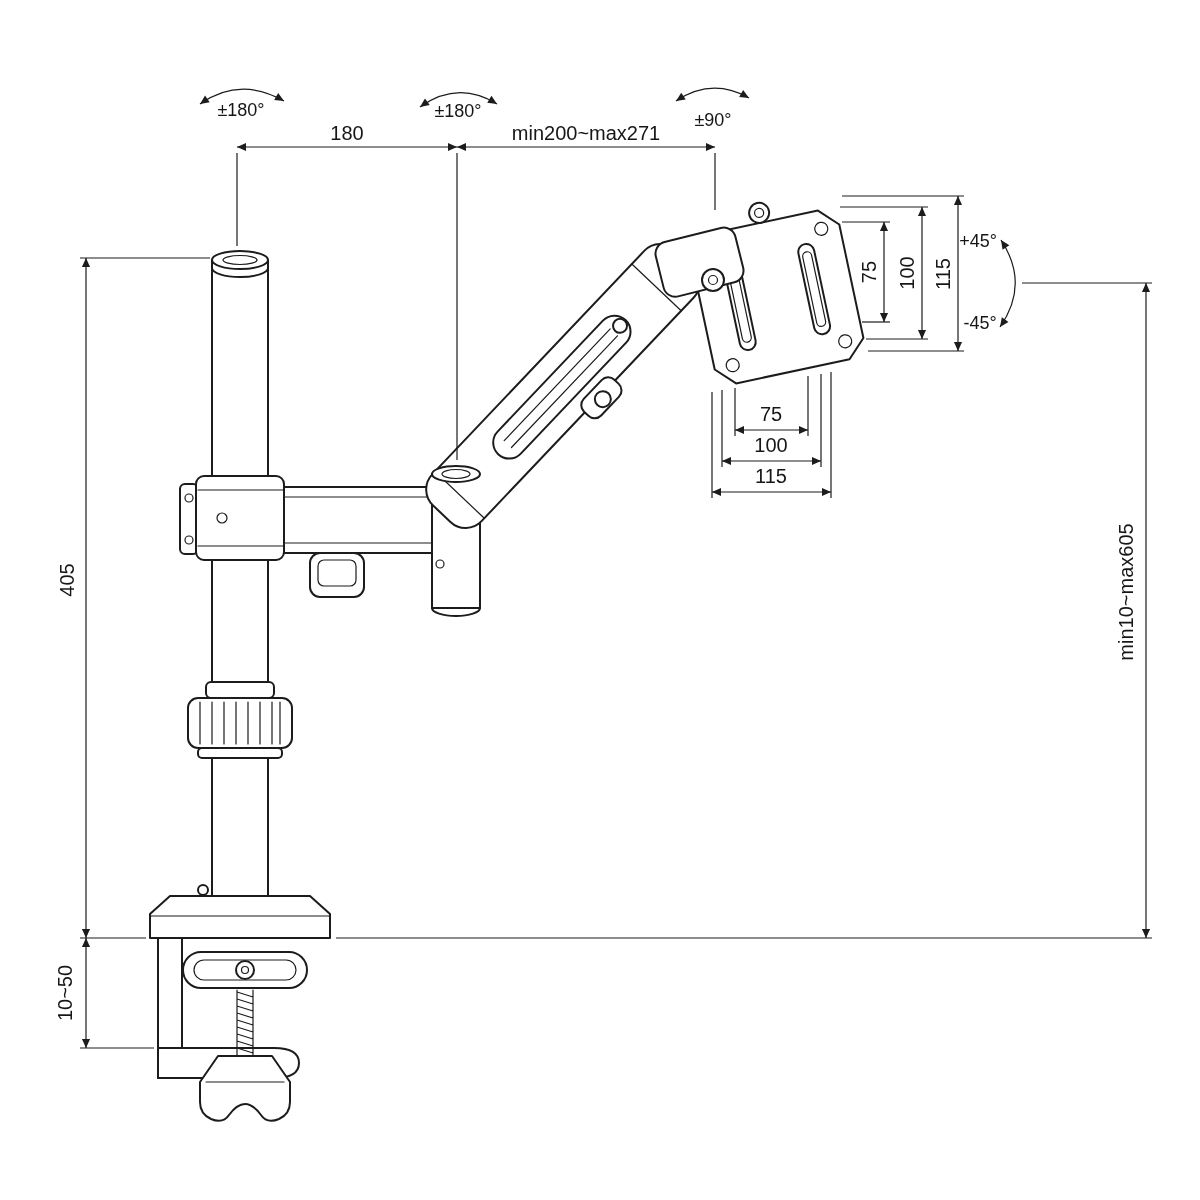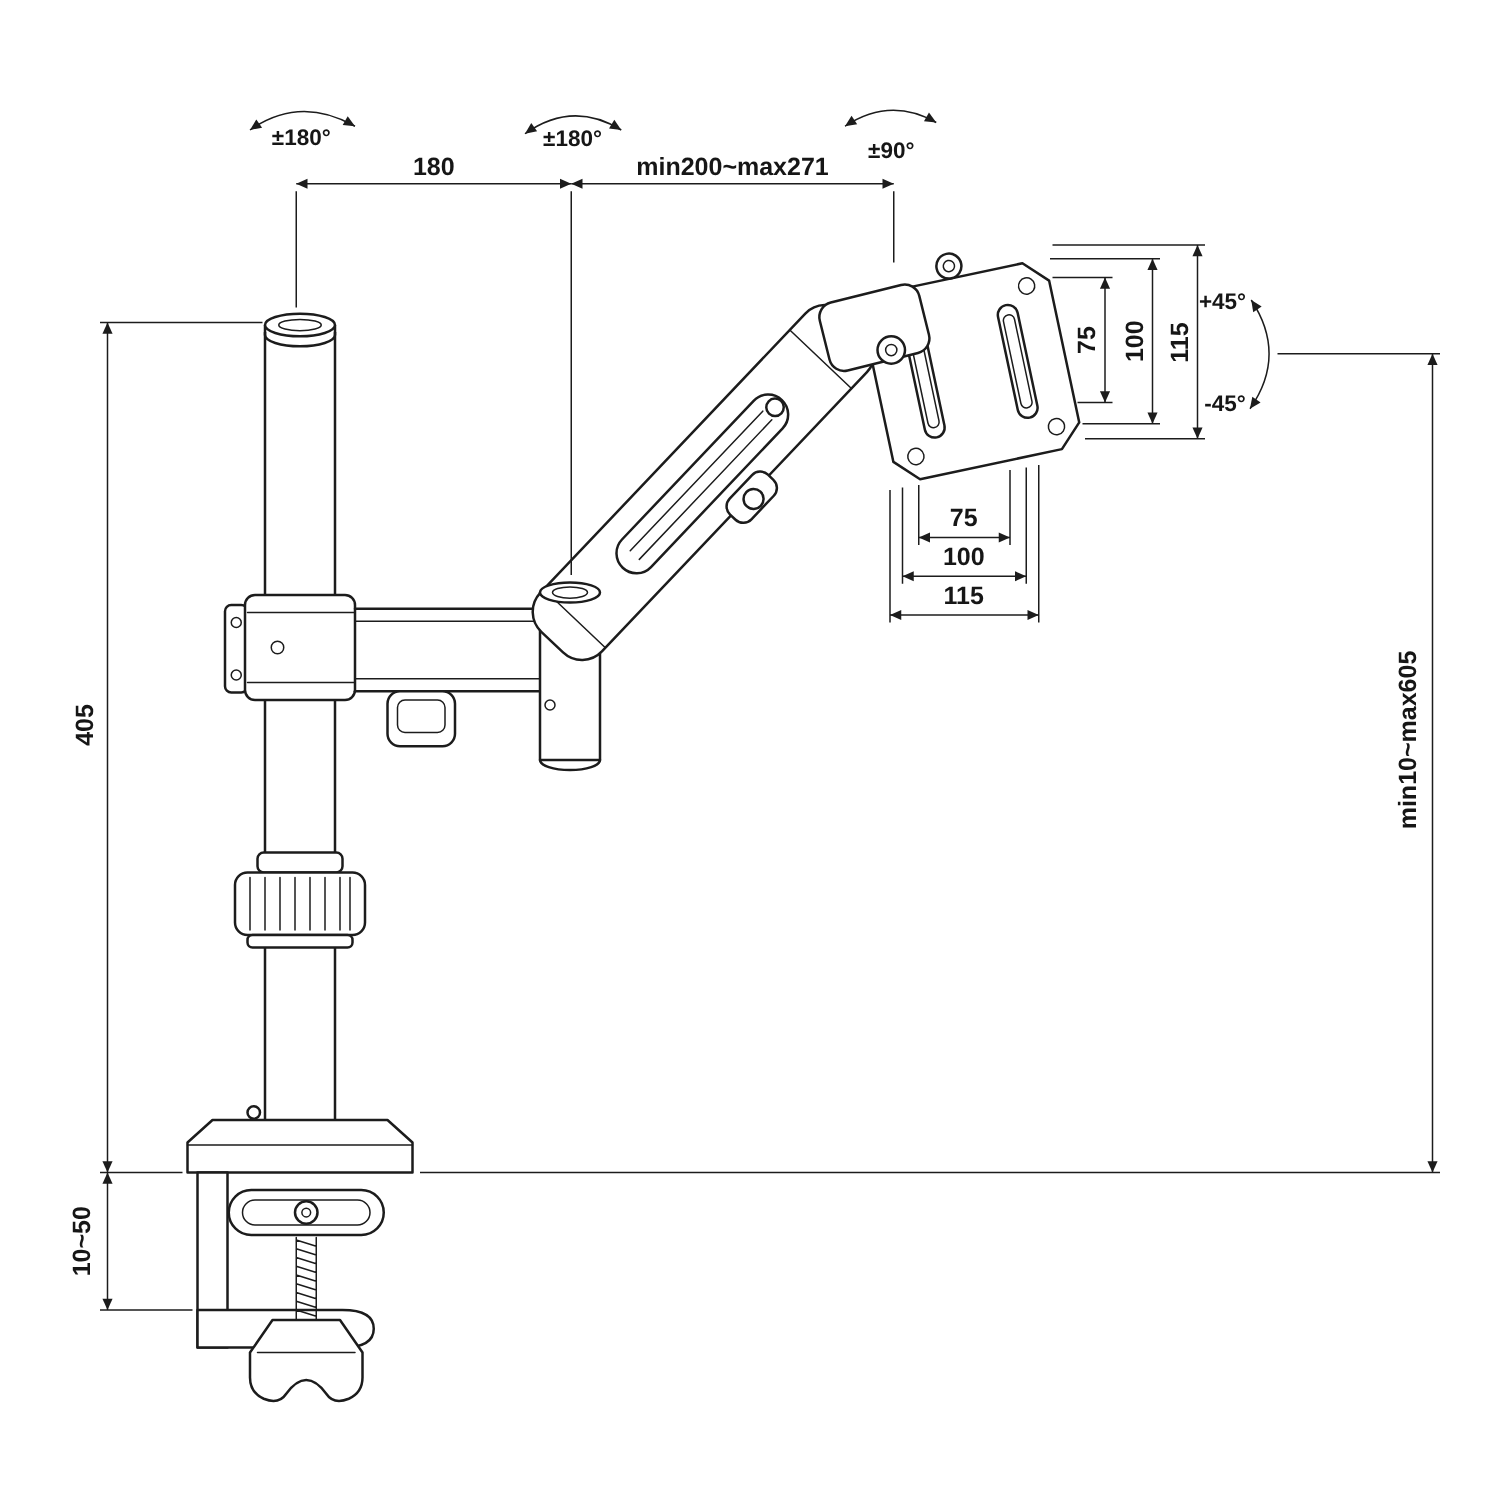--- a/index.html
+++ b/index.html
@@ -1,16 +1,16 @@
 <!DOCTYPE html>
 <html><head>
 <meta charset="utf-8">
 <style>
   html,body{margin:0;padding:0;background:#ffffff;}
-  .wrap{width:1200px;height:1200px;background:#fff;position:relative;overflow:hidden;font-weight:bold;}
+  .wrap{width:1200px;height:1200px;background:#fff;position:relative;overflow:hidden;}
   svg{display:block;--ink:#1c1c1c;}
   .s2{fill:none;stroke:var(--ink);stroke-width:2;stroke-linecap:round;stroke-linejoin:round;}
   .s2w{fill:#ffffff;stroke:var(--ink);stroke-width:2;stroke-linejoin:round;}
   .s1{fill:none;stroke:var(--ink);stroke-width:1.2;stroke-linecap:round;}
   .dim{fill:none;stroke:var(--ink);stroke-width:1.2;}
   text.lbl{font-family:"Liberation Sans",sans-serif;font-size:20px;fill:#161616;text-anchor:middle;}
   text.deg{font-size:18px;}
 </style>
 </head>
 <body>

